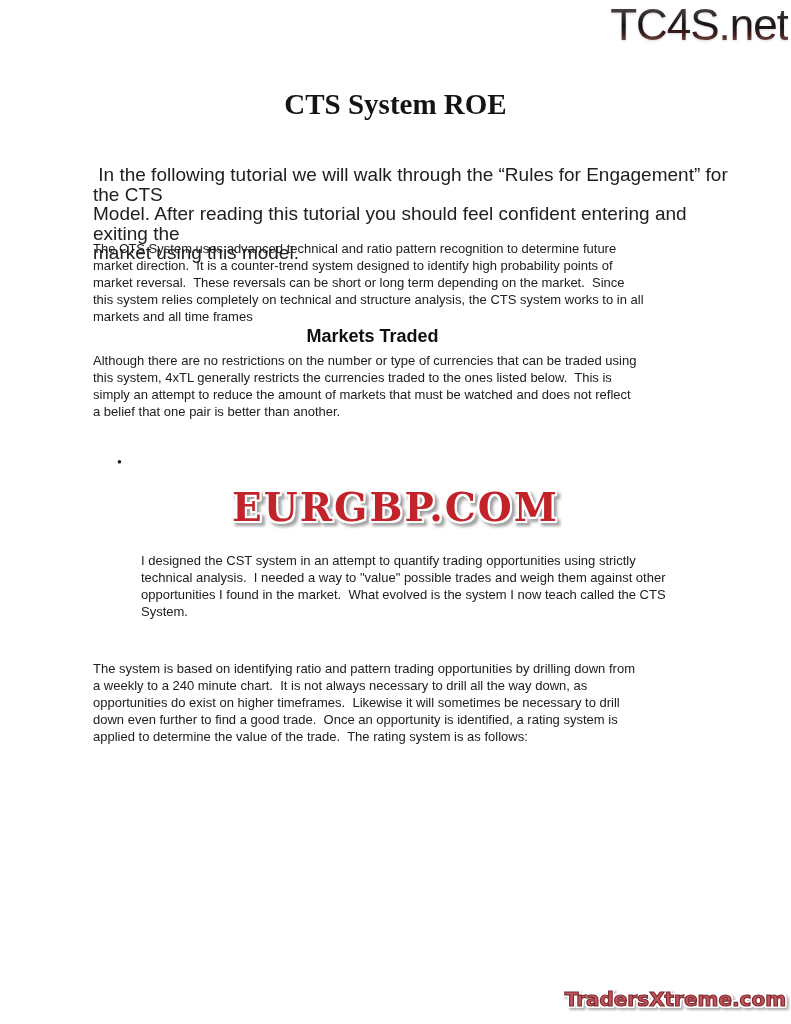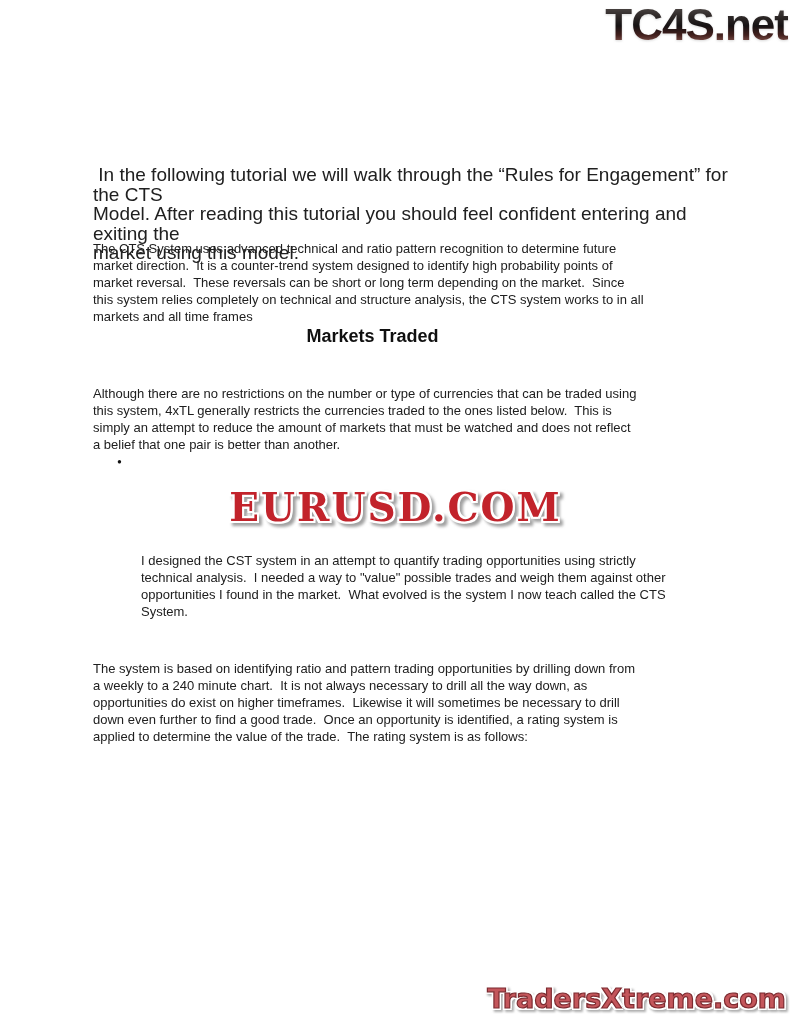--- a/index.html
+++ b/index.html
@@ -10,21 +10,21 @@
     background:#ffffff;
     overflow:hidden;
     font-family:"Liberation Sans", sans-serif;
     color:#1f1f1f;
   }
 
   
   .header-logo {
     position:absolute; top:2px; right:3px;
     font-family:"Liberation Sans", sans-serif;
-    font-weight:bold; font-size:44px; line-height:46px;
+    font-weight:normal; font-size:44px; line-height:46px;
     letter-spacing:-1px;
     background:linear-gradient(to bottom,
       #5d5755 0%, #332d2c 28%, #161213 52%,
       #43201d 72%, #8a5a53 90%, #a5756c 100%);
     -webkit-background-clip:text; background-clip:text;
     color:transparent;
     filter:drop-shadow(0 1px 1px rgba(180,180,180,0.5));
   }
 
   .doc-title {
@@ -36,21 +36,21 @@
   }
 
   .para {
     position:absolute; left:93px; width:648px;
     white-space:pre-wrap;
     font-size:13px; line-height:17px;
     color:#202020;
   }
   .para-intro   { top:165px; font-size:19px; line-height:19.5px; }
   .para-overview{ top:240px; }
-  .para-markets { top:385px; }
+  .para-markets { top:352px; }
   .para-design  { top:552px;margin-left:48px; }
   .para-rating  { top:660px; }
 
   .section-heading {
     position:absolute; top:326px; left:0; width:745px;
     text-align:center;
     font-weight:bold; font-size:18px;
     color:#101010;
   }
 
@@ -76,36 +76,37 @@
     text-shadow:
       -2px -2px 0 #fff, 2px -2px 0 #fff, -2px 2px 0 #fff, 2px 2px 0 #fff,
       -2px 0 0 #fff, 2px 0 0 #fff, 0 -2px 0 #fff, 0 2px 0 #fff;
     filter:drop-shadow(3px 3px 1.5px rgba(110,110,110,0.65));
   }
 
   
   .footer-logo {
     position:absolute; top:981px; right:5px;
     font-family:"DejaVu Sans", sans-serif;
-    font-weight:bold; font-size:27px; line-height:36px;
+    font-weight:bold; font-size:20px; line-height:36px;
     color:#c4565b;
     -webkit-text-stroke:1.2px #7c2b30;
     text-shadow:
       -2px -2px 0 #fff, 2px -2px 0 #fff, -2px 2px 0 #fff, 2px 2px 0 #fff,
       -2px 0 0 #fff, 2px 0 0 #fff, 0 -2px 0 #fff, 0 2px 0 #fff;
     filter:drop-shadow(2px 2px 1px rgba(120,120,120,0.6));
   }
 </style>
 </head>
 <body>
 
 <div class="page">
 
   <div class="header-logo">TC4S.net</div>
 
+  <h1 class="doc-title">CTS System ROE</h1>
 
   <div class="para para-intro"> In the following tutorial we will walk through the “Rules for Engagement” for the CTS
 Model. After reading this tutorial you should feel confident entering and exiting the
 market using this model.</div>
 
   <div class="para para-overview">The CTS System uses advanced technical and ratio pattern recognition to determine future
 market direction.  It is a counter-trend system designed to identify high probability points of
 market reversal.  These reversals can be short or long term depending on the market.  Since
 this system relies completely on technical and structure analysis, the CTS system works to in all
 markets and all time frames</div>
@@ -114,21 +115,21 @@
 
   <div class="para para-markets">Although there are no restrictions on the number or type of currencies that can be traded using
 this system, 4xTL generally restricts the currencies traded to the ones listed below.  This is
 simply an attempt to reduce the amount of markets that must be watched and does not reflect
 a belief that one pair is better than another.</div>
 
   <div class="bullet-item">
     <span class="bullet-marker">•</span>
   </div>
 
-  <div class="watermark">EURUSD.COM</div>
+  <div class="watermark">EURGBP.COM</div>
 
   <div class="para para-design">I designed the CST system in an attempt to quantify trading opportunities using strictly
 technical analysis.  I needed a way to "value" possible trades and weigh them against other
 opportunities I found in the market.  What evolved is the system I now teach called the CTS
 System.</div>
 
   <div class="para para-rating">The system is based on identifying ratio and pattern trading opportunities by drilling down from
 a weekly to a 240 minute chart.  It is not always necessary to drill all the way down, as
 opportunities do exist on higher timeframes.  Likewise it will sometimes be necessary to drill
 down even further to find a good trade.  Once an opportunity is identified, a rating system is

